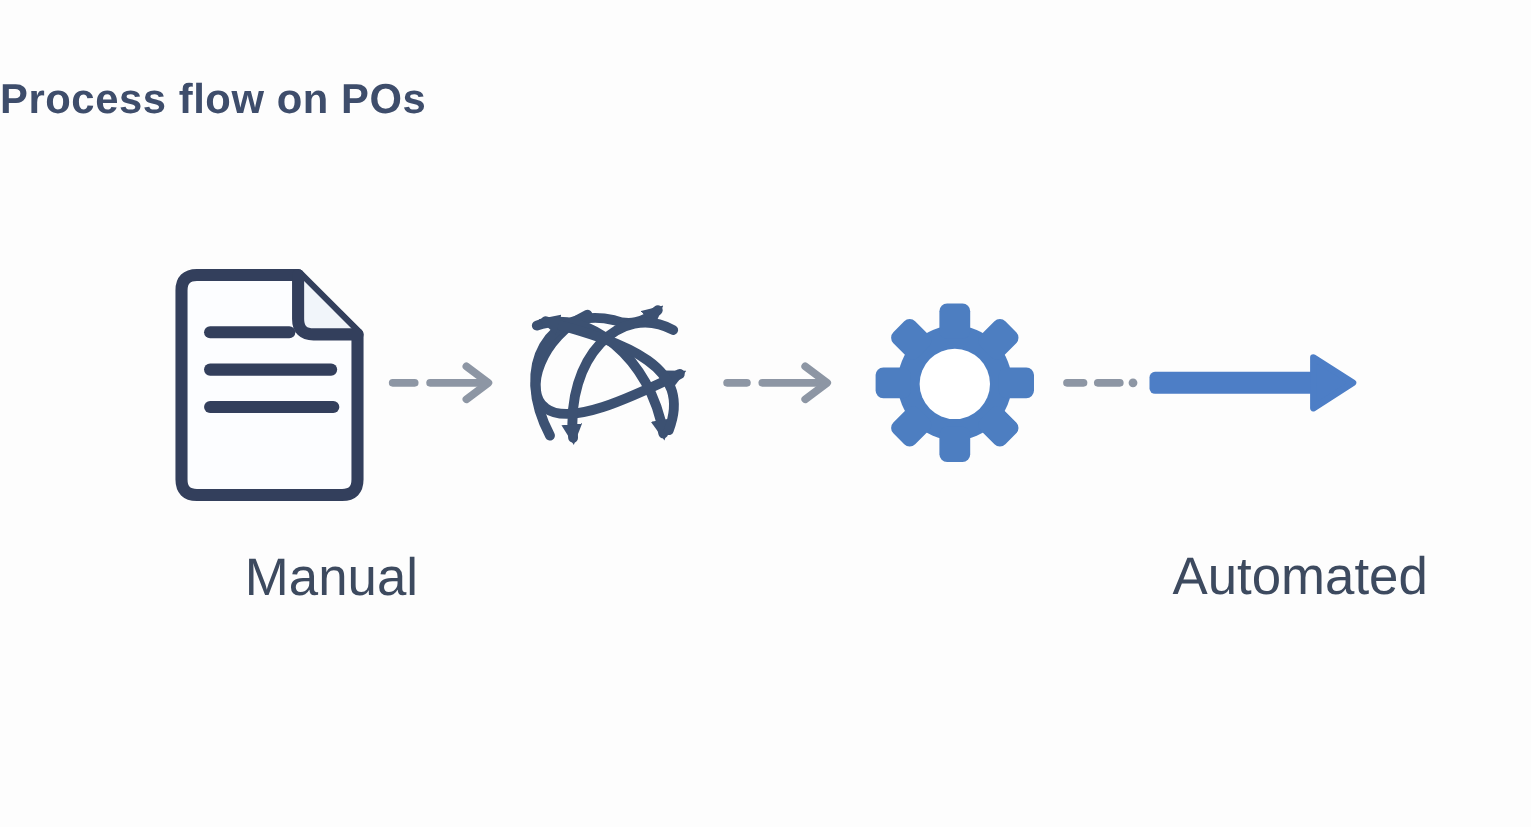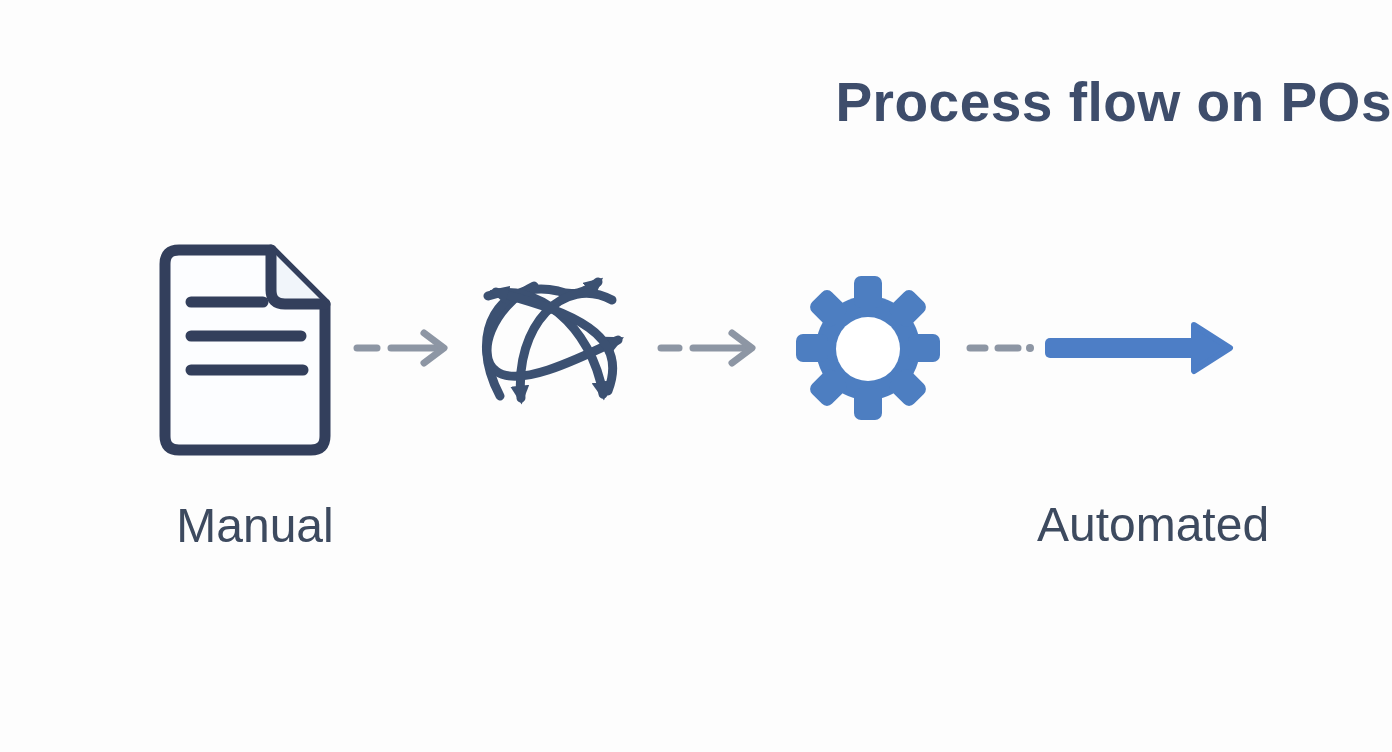--- a/index.html
+++ b/index.html
@@ -5,30 +5,30 @@
   * { margin: 0; padding: 0; box-sizing: border-box; }
   html, body { width: 1392px; height: 752px; overflow: hidden; }
   body {
     position: relative;
     background: var(--background, #fdfdfd);
     font-family: "Liberation Sans", sans-serif;
   }
   .title {
     position: absolute;
     left: 0; right: 0; top: 70px;
-    text-align: right;
-    font-size: 55px;
+    text-align: left;
+    font-size: 38px;
     font-weight: 700;
     letter-spacing: 0.5px;
     color: var(--title-text, #3e4d6b);
   }
   .abs { position: absolute; }
   .label {
     position: absolute;
-    text-align: center;
+    text-align: right;
     font-size: 48px;
     font-weight: 400;
     color: var(--label-text, #3d4a5f);
   }
   .label-manual   { left: 130px; top: 498px; width: 250px; }
   .label-automated{ left: 1008px; top: 497px; width: 290px; }
 
   
   .doc-stroke { stroke: var(--document-icon, #333f5c); fill: none;
                 stroke-width: 11; stroke-linecap: round; stroke-linejoin: round; }

